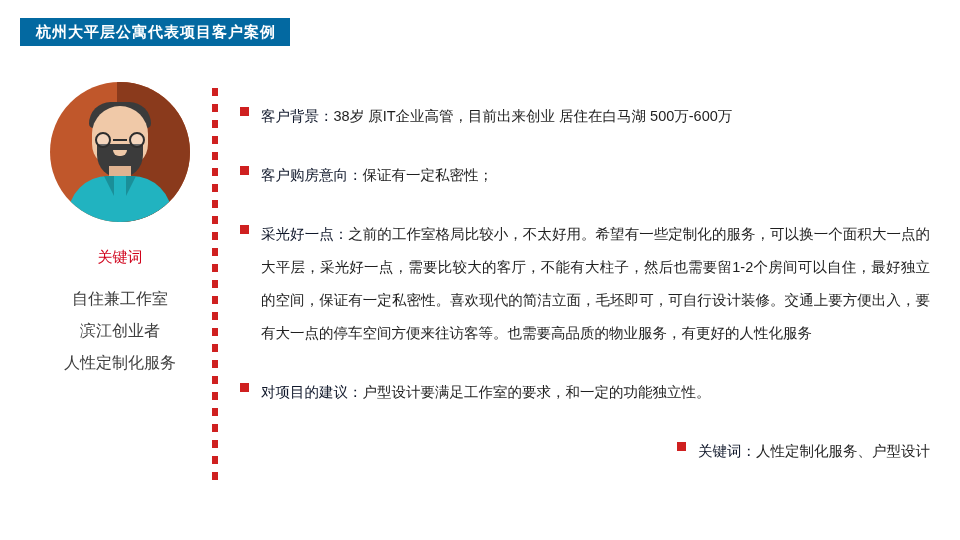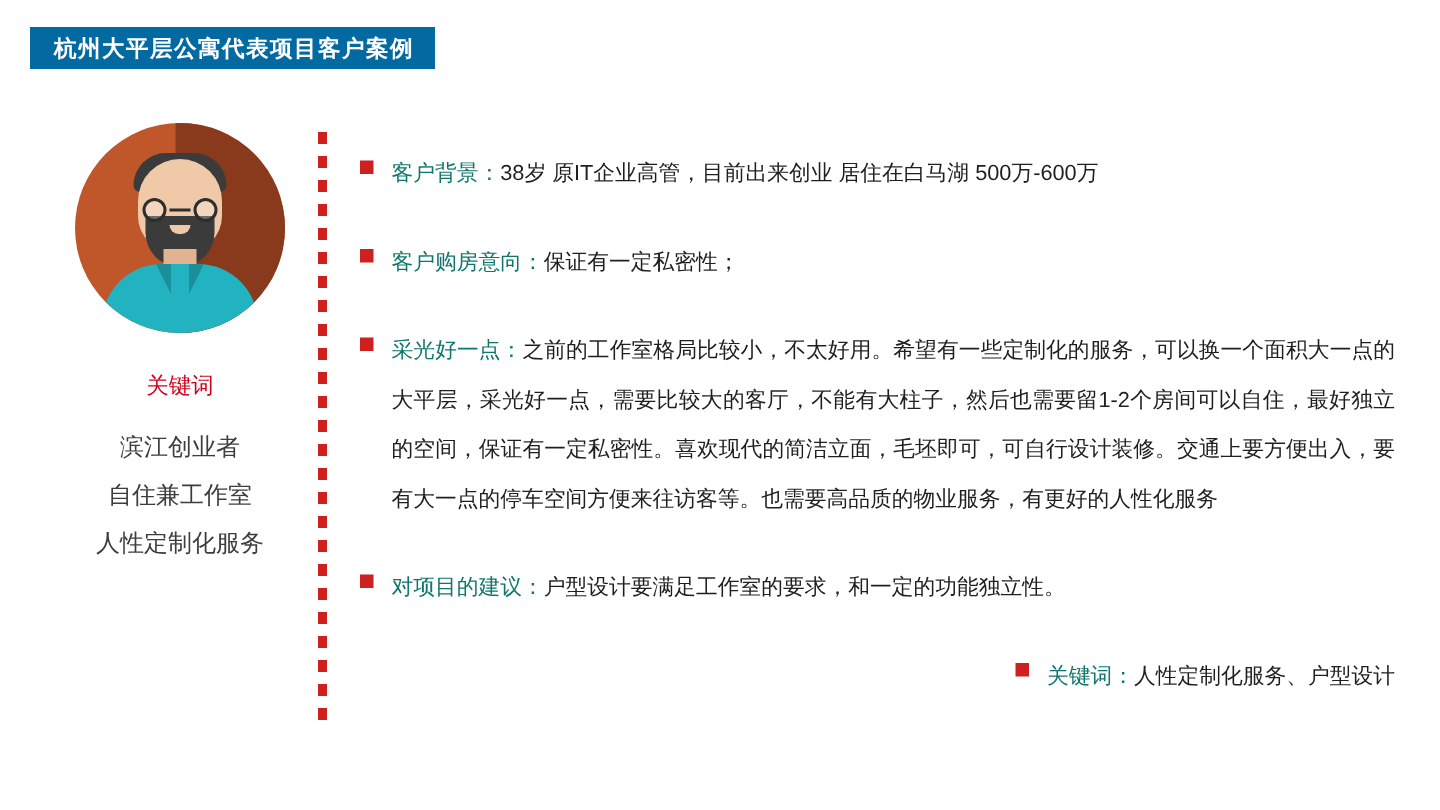--- a/index.html
+++ b/index.html
@@ -208,21 +208,21 @@
     margin-right: 12px;
     flex: 0 0 auto;
   }
   .para {
     font-size: 14.5px;
     line-height: 33px;
     color: #1f1f1f;
     text-align: justify;
   }
   .label {
-    color: #0f766e;
+    color: #0f172a;
   }
 </style>
 </head>
 <body>
 
 <div class="header-bar">
   <span>杭州大平层公寓代表项目客户案例</span>
 </div>
 
 <div class="left-col">
@@ -239,22 +239,22 @@
     </div>
     <div class="neck"></div>
     <div class="body"></div>
     <div class="collar-l"></div>
     <div class="collar-r"></div>
   </div>
 
   <div class="keyword-title">关键词</div>
 
   <div class="keyword-list">
+    <div>自住兼工作室</div>
     <div>滨江创业者</div>
-    <div>自住兼工作室</div>
     <div>人性定制化服务</div>
   </div>
 </div>
 
 <div class="divider"></div>
 
 <div class="content">
 
   <div class="bullet-row">
     <span class="marker"></span>

